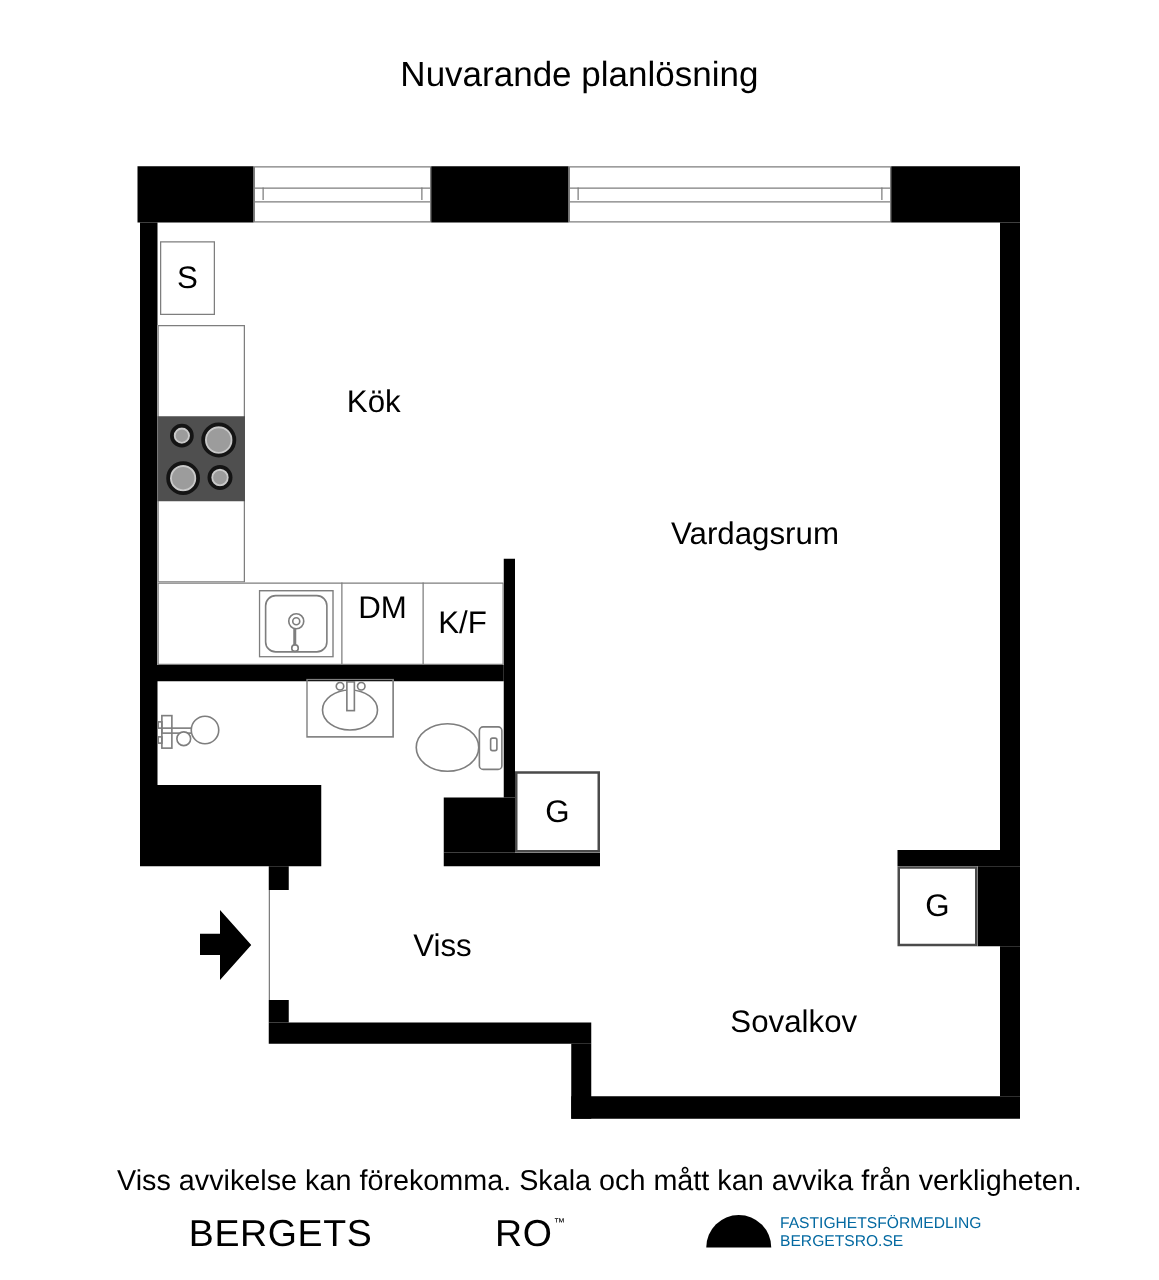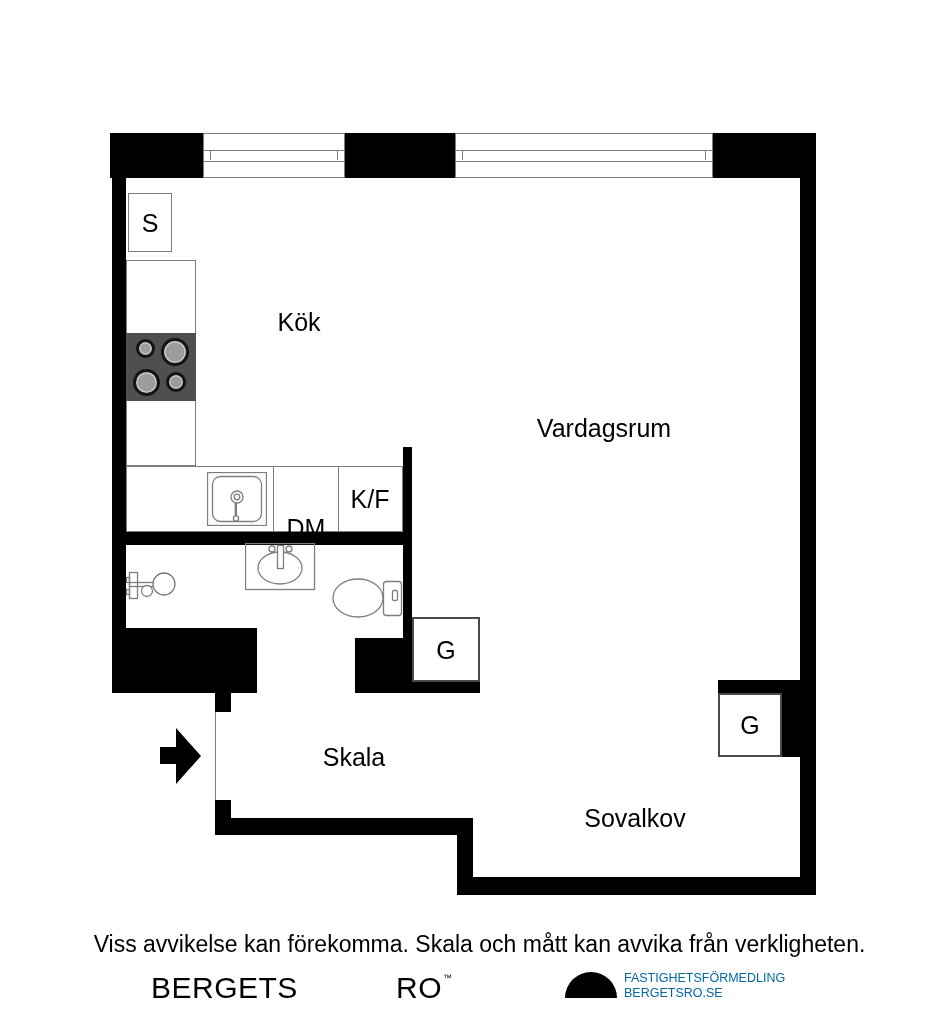--- a/index.html
+++ b/index.html
@@ -43,20 +43,21 @@
   .dome{position:absolute;left:565px;top:972px;width:52px;height:26px;background:#000;
         border-radius:26px 26px 0 0;}
   .agency{position:absolute;left:624px;top:971px;font-size:12.5px;line-height:14.5px;
           color:#0369a1;letter-spacing:0;}
 </style>
 </head>
 <body>
 
 <div class="page">
 
+  <h1 class="title">Nuvarande planlösning</h1>
 
   <div class="wall" style="left:110px;top:133px;width:93px;height:45px"></div>
   <div class="window" style="left:203px;top:133px;width:142px;height:45px">
     <div class="band"></div>
     <div class="cap l"></div>
     <div class="cap r"></div>
   </div>
   <div class="wall" style="left:345px;top:133px;width:110px;height:45px"></div>
   <div class="window" style="left:455px;top:133px;width:258px;height:45px">
     <div class="band"></div>
@@ -134,25 +135,25 @@
   <div class="gbox" style="left:412px;top:617px;width:68px;height:65px"></div>
   <div class="gbox" style="left:718px;top:693px;width:64px;height:64px"></div>
 
   <svg class="fx" style="left:160px;top:728px" width="42" height="57">
     <polygon points="0,19 16,19 16,0 41,28 16,56 16,36 0,36" fill="#000"></polygon>
   </svg>
 
   <div class="lbl" style="left:150px;top:223px">S</div>
   <div class="lbl" style="left:299px;top:322px">Kök</div>
   <div class="lbl" style="left:604px;top:428px">Vardagsrum</div>
-  <div class="lbl" style="left:306px;top:528px">DM</div>
+  <div class="lbl" style="left:306px;top:487px">DM</div>
   <div class="lbl" style="left:370px;top:499px">K/F</div>
   <div class="lbl" style="left:446px;top:650px">G</div>
   <div class="lbl" style="left:750px;top:725px">G</div>
-  <div class="lbl" style="left:354px;top:757px">Skala</div>
+  <div class="lbl" style="left:354px;top:757px">Viss</div>
   <div class="lbl" style="left:635px;top:818px">Sovalkov</div>
 
   <div class="disclaimer">Viss avvikelse kan förekomma. Skala och mått kan avvika från verkligheten.</div>
   <div class="brand-left">BERGETS</div>
   <div class="brand-right"><span>RO</span><sup>™</sup></div>
   <div class="dome"></div>
   <div class="agency">
     <div>FASTIGHETSFÖRMEDLING</div>
     <div>BERGETSRO.SE</div>
   </div>

